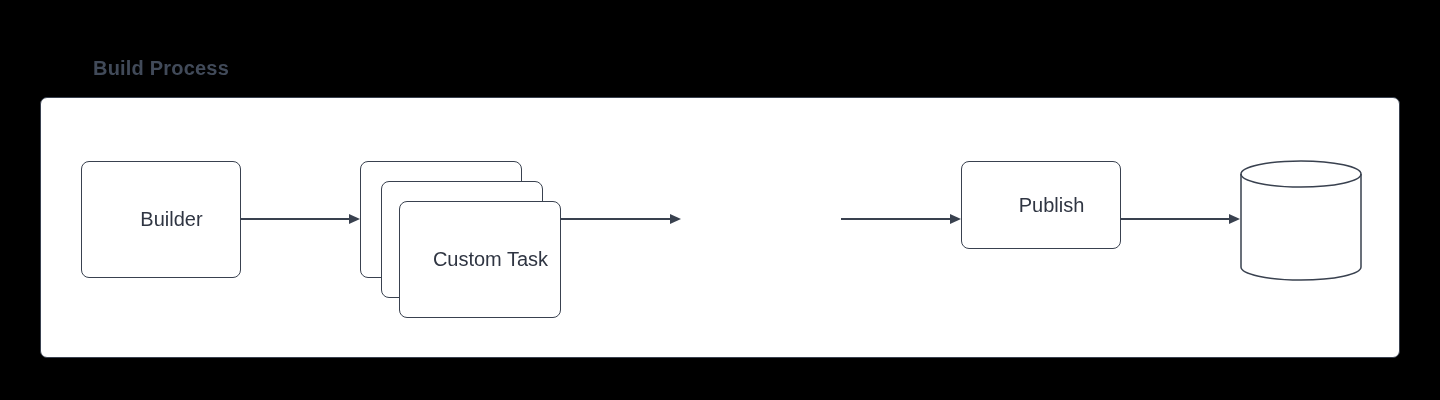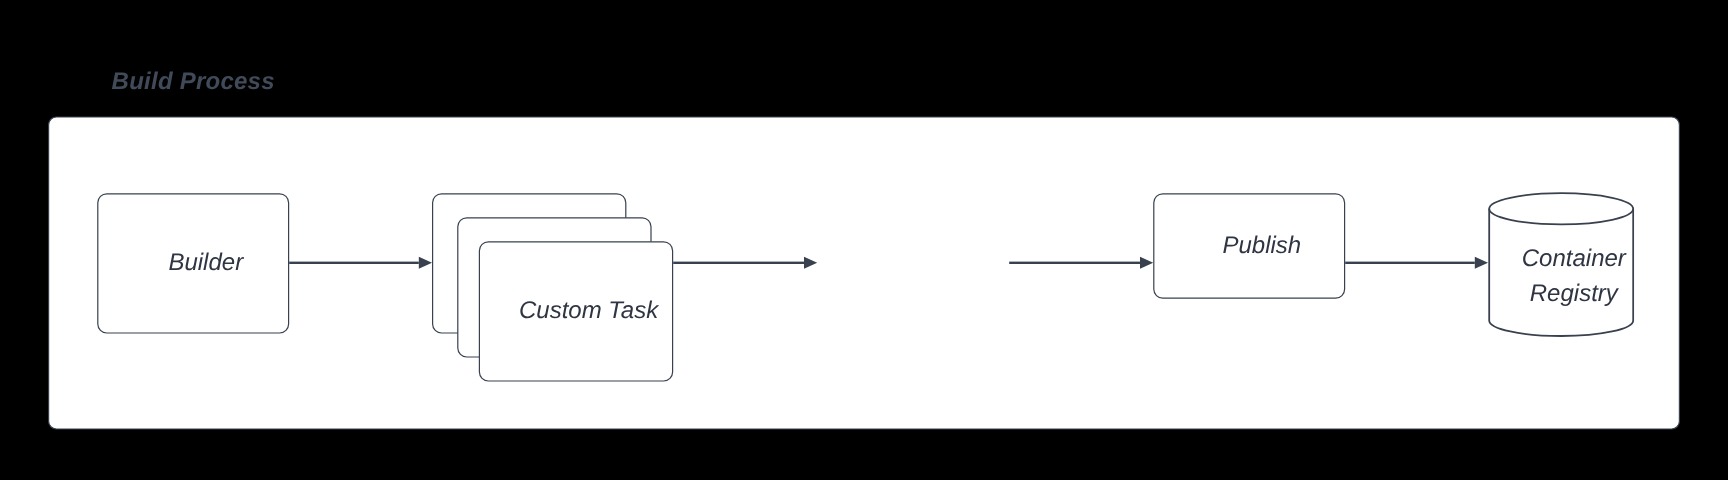--- a/index.html
+++ b/index.html
@@ -2,21 +2,21 @@
 <html><head>
 <meta charset="utf-8">
 <style>
   * { margin: 0; padding: 0; box-sizing: border-box; }
   html, body {
     width: 1440px; height: 400px;
     background: #000000;
     overflow: hidden;
     font-family: "Liberation Sans", sans-serif;
   }
-  .stage { position: relative; width: 1440px; height: 400px; font-style: italic; }
+  .stage { position: relative; width: 1440px; height: 400px; }
 
   .diagram-title {
     position: absolute;
     left: 93px; top: 57px;
     font-size: 20px;
     font-weight: 700;
     letter-spacing: 0.2px;
     color: #414a59;
   }
 
@@ -140,17 +140,16 @@
     <div class="arrow arrow-4">
       <span class="arrow-line"></span>
       <span class="arrow-head"></span>
     </div>
 
     <div class="node node-cylinder">
       <svg viewBox="0 0 122 121" aria-hidden="true">
         <path d="M1 14 A60 13 0 0 1 121 14 L121 107 A60 13 0 0 1 1 107 Z" fill="#ffffff" stroke="#39414f" stroke-width="1.5"></path>
         <path d="M1 14 A60 13 0 0 0 121 14" fill="none" stroke="#39414f" stroke-width="1.5"></path>
       </svg>
-      <span class="node-label">Container Registry</span>
     </div>
 
   </div>
 </div>
 
 </body></html>

